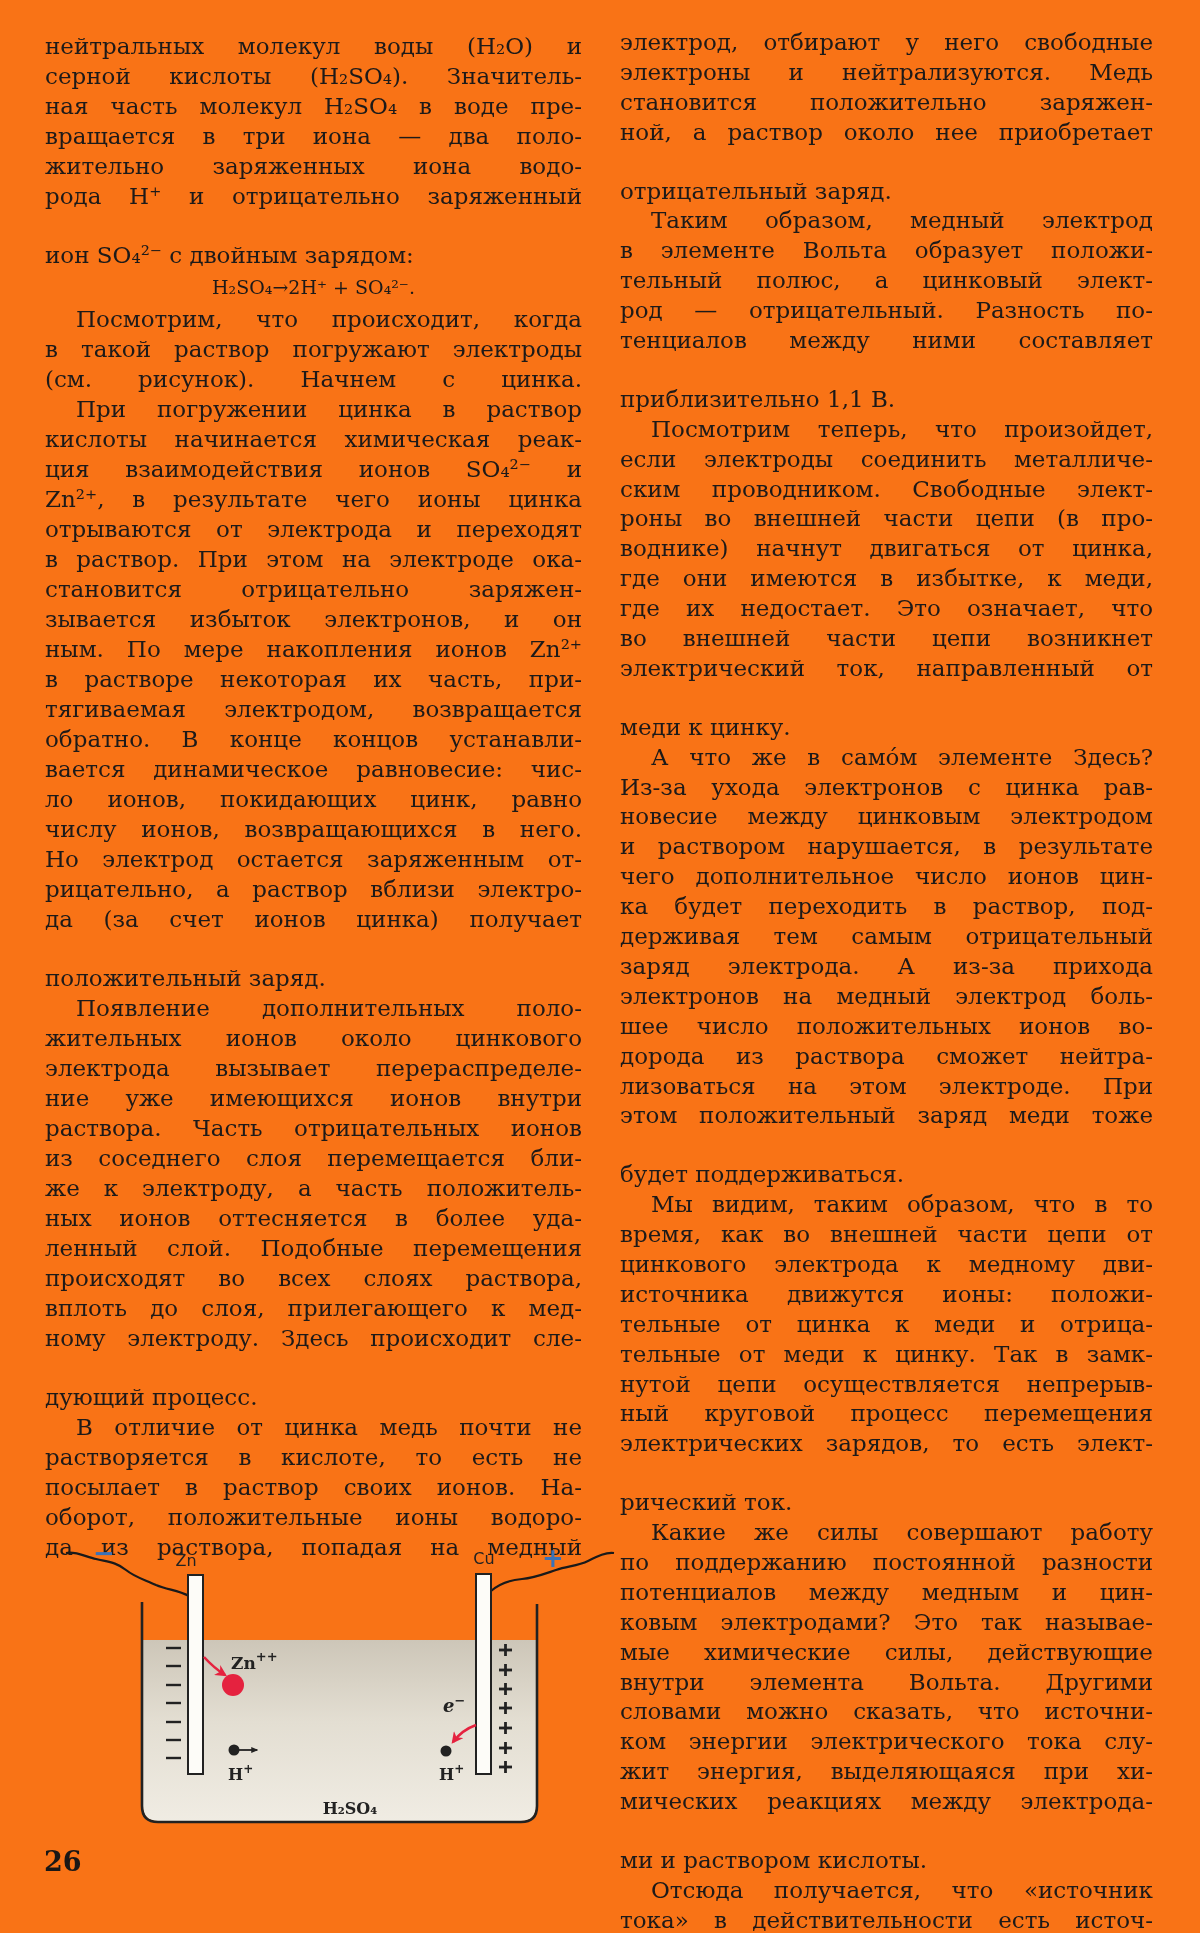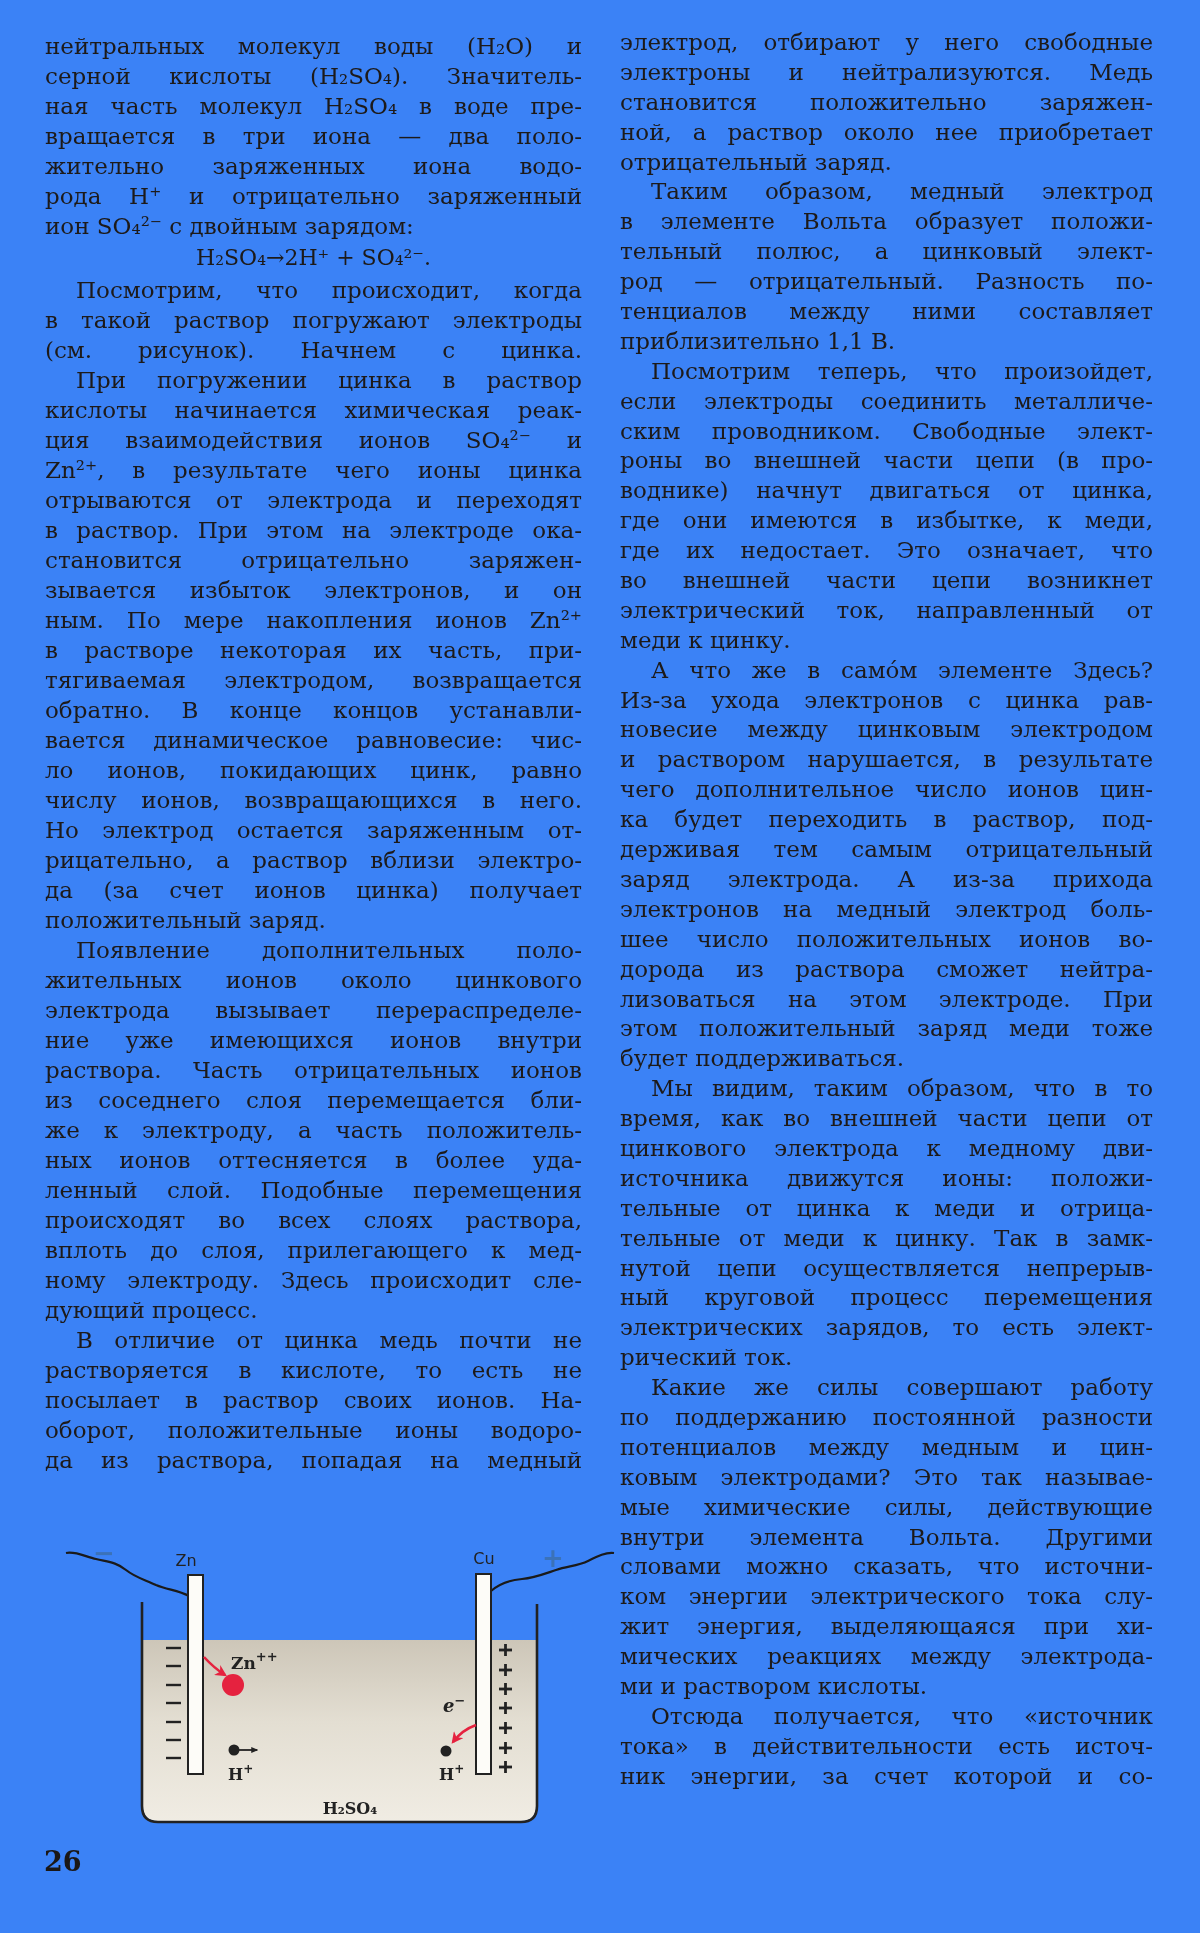--- a/index.html
+++ b/index.html
@@ -1,41 +1,41 @@
 <!DOCTYPE html>
 <html><head>
 <meta charset="utf-8">
 <style>
   html, body { margin: 0; padding: 0; background: #fbfaf5; }
   .page {
     position: relative;
     width: 1200px;
     height: 1933px;
     overflow: hidden;
-    background: #3b82f6;
+    background: #f97316;
     font-family: "DejaVu Serif", serif;
     color: #1d1a19;
   }
   .col { position: absolute; }
   #left  { left: 45px;  top: 31px; width: 537px; }
   #right { left: 620px; top: 28px; width: 533px; }
   .ln {
     height: 30px;
     line-height: 30px;
     font-size: 23px;
     text-align: justify;
     text-align-last: justify;
   }
   #right .ln { height: 29.9px; line-height: 29.9px; }
   .ind { text-indent: 31px; }
-  .end { text-align-last: left; }
+  .end { text-align-last: left; margin-top: 29px; }
   .eq {
     height: 34px;
     line-height: 34px;
-    font-size: 22px;
+    font-size: 19px;
     text-align: center;
     text-align-last: center;
   }
   .pagenum {
     position: absolute;
     left: 44px;
     top: 1848px;
     font-size: 27px;
     line-height: 27px;
     font-weight: bold;

